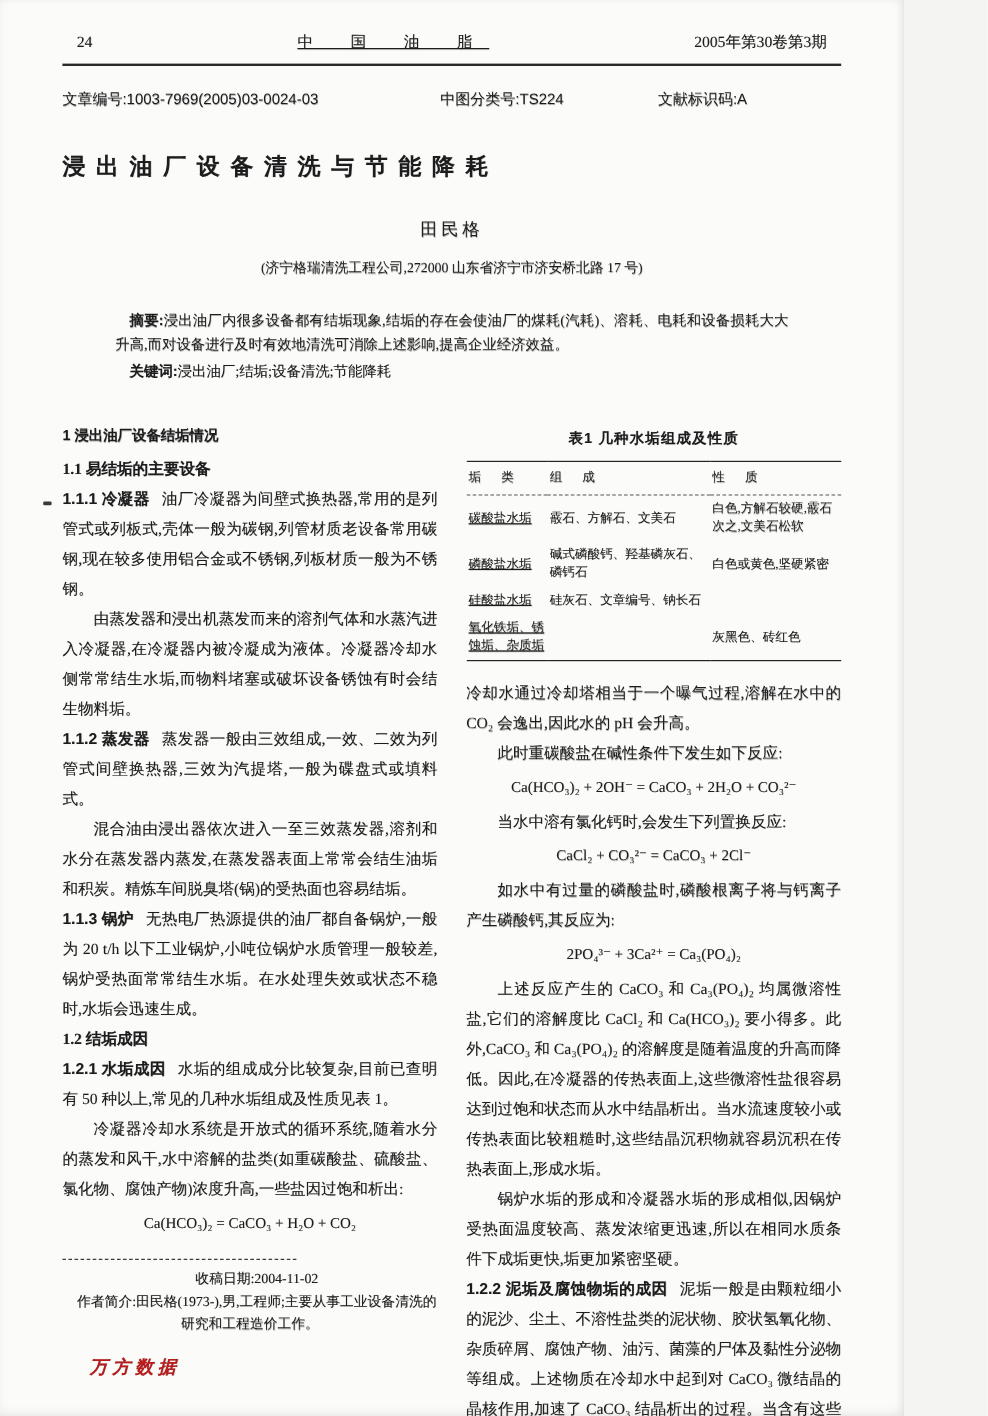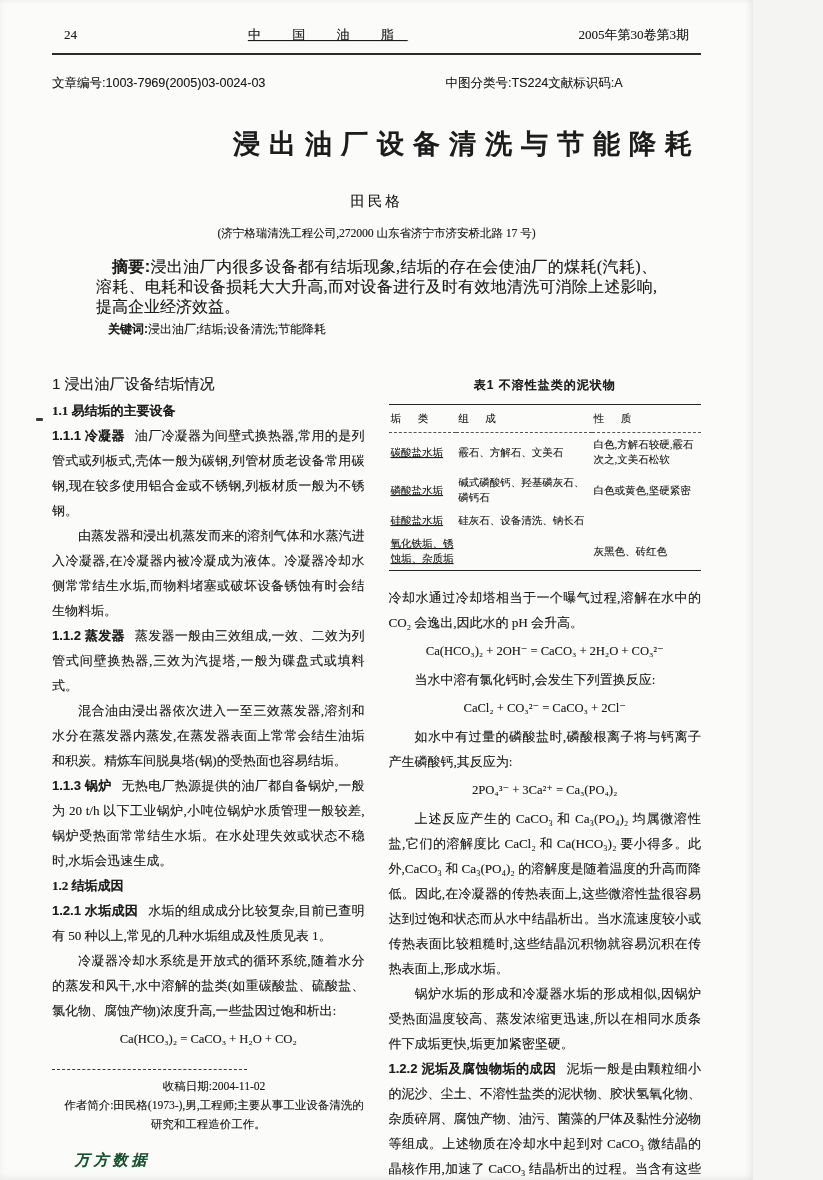--- a/index.html
+++ b/index.html
@@ -20,49 +20,49 @@
   .page-header {
     display:flex; justify-content:space-between; align-items:baseline;
     font-size:13px; padding:0 12px 9px 12px;
     border-bottom:2px solid #2b2b2b;
   }
   .page-header .jt { letter-spacing:14px;text-decoration:underline; }
   
   .meta-line { display:flex; margin-top:20px; font-size:12.5px; font-weight:normal;
     font-family:"Liberation Sans","DejaVu Sans",sans-serif; }
   .meta-line span:nth-child(1){ width:330px; }
-  .meta-line span:nth-child(2){ width:190px;text-align:right; }
+  .meta-line span:nth-child(2){ width:190px; }
   .meta-line span:nth-child(3){ width:160px; }
   
-  .title { text-align:right; font-size:27px; font-weight:bold; letter-spacing:9px;
+  .title { text-align:left; font-size:19px; font-weight:bold; letter-spacing:9px;
     margin:34px 0 0 0; font-family:"Liberation Sans","DejaVu Sans",sans-serif; }
   .author { text-align:center; font-size:14.5px; margin-top:30px; letter-spacing:3px; }
   .affil  { text-align:center; font-size:11.5px; margin-top:15px; }
   
-  .abstract { margin:16px 44px 0 44px; font-size:16px; line-height:20px;
+  .abstract { margin:26px 44px 0 44px; font-size:12px; line-height:20px;
     text-align:justify; text-indent:1em; }
   .keywords { margin:2px 44px 0 44px; font-size:12px; line-height:20px; text-indent:1em; }
   .alead { font-weight:bold; font-family:"Liberation Sans","DejaVu Sans",sans-serif; }
   
   .columns { display:flex; gap:24px; margin-top:32px; }
   .col { width:348px; font-size:13px; line-height:25px; text-align:justify; }
-  .h1 { font-weight:normal; font-size:15px; margin:0 0 2px 0;
+  .h1 { font-weight:bold; font-size:12px; margin:0 0 2px 0;
     font-family:"Liberation Sans","DejaVu Sans",sans-serif; }
   .h2 { font-weight:bold; font-size:13px; margin:0; }
   .para { margin:0; }
   .para.indent { text-indent:2em; }
   .plead { font-weight:bold; font-family:"Liberation Sans","DejaVu Sans",sans-serif;
     padding-right:10px; }
   .formula { text-align:center; font-size:12.5px; line-height:28px; margin:2px 0; }
   
   .footnote { margin-top:16px; font-size:11.5px; line-height:19px; text-align:center; }
   .fn-rule { width:195px; border-top:1px dashed #3c3c3c; margin-bottom:7px; }
   .footnote p { margin:0; text-indent:1em; }
   .watermark { margin-top:14px; font-style:italic; font-weight:bold; font-size:15px;
-    letter-spacing:4px; color:#14532d; filter:blur(0.4px); text-indent:1.5em; }
+    letter-spacing:4px; color:#b91c1c; filter:blur(0.4px); text-indent:1.5em; }
   
   .table-title { text-align:center; font-weight:bold; font-size:12px; margin:2px 0 6px 0;
     font-family:"Liberation Sans","DejaVu Sans",sans-serif; letter-spacing:1px; }
   table.scale { width:100%; border-collapse:collapse; font-size:10.5px; line-height:15px;
     border-top:1.5px solid #222; border-bottom:1.5px solid #222; margin-bottom:14px; }
   table.scale th { font-weight:normal; letter-spacing:7px; 
     padding:6px 2px; border-bottom:1px dashed #555; }
   table.scale td { padding:4px 2px; vertical-align:middle; text-align:left; }
   td.c1 { width:70px;text-decoration:underline; } td.c2 { width:148px; } td.c3 { width:118px; }
   
@@ -120,21 +120,21 @@
       <div class="footnote">
         <div class="fn-rule"></div>
         <p>收稿日期:2004-11-02</p>
         <p>作者简介:田民格(1973-),男,工程师;主要从事工业设备清洗的研究和工程造价工作。</p>
       </div>
 
       <div class="watermark">万方数据</div>
     </div>
 
     <div class="col">
-      <div class="table-title">表1  不溶性盐类的泥状物</div>
+      <div class="table-title">表1  几种水垢组成及性质</div>
 
       <table class="scale">
         <thead>
           <tr>
             <th>垢 类</th>
             <th>组 成</th>
             <th>性 质</th>
           </tr>
         </thead>
         <tbody>
@@ -143,32 +143,33 @@
             <td class="c2">霰石、方解石、文美石</td>
             <td class="c3">白色,方解石较硬,霰石次之,文美石松软</td>
           </tr>
           <tr>
             <td class="c1">磷酸盐水垢</td>
             <td class="c2">碱式磷酸钙、羟基磷灰石、磷钙石</td>
             <td class="c3">白色或黄色,坚硬紧密</td>
           </tr>
           <tr>
             <td class="c1">硅酸盐水垢</td>
-            <td class="c2">硅灰石、设备清洗、钠长石</td>
+            <td class="c2">硅灰石、文章编号、钠长石</td>
             <td class="c3"></td>
           </tr>
           <tr>
             <td class="c1">氧化铁垢、锈蚀垢、杂质垢</td>
             <td class="c2"></td>
             <td class="c3">灰黑色、砖红色</td>
           </tr>
         </tbody>
       </table>
 
       <p class="para">冷却水通过冷却塔相当于一个曝气过程,溶解在水中的 CO₂ 会逸出,因此水的 pH 会升高。</p>
+      <p class="para indent">此时重碳酸盐在碱性条件下发生如下反应:</p>
       <div class="formula">Ca(HCO₃)₂ + 2OH⁻ = CaCO₃ + 2H₂O + CO₃²⁻</div>
       <p class="para indent">当水中溶有氯化钙时,会发生下列置换反应:</p>
       <div class="formula">CaCl₂ + CO₃²⁻ = CaCO₃ + 2Cl⁻</div>
       <p class="para indent">如水中有过量的磷酸盐时,磷酸根离子将与钙离子产生磷酸钙,其反应为:</p>
       <div class="formula">2PO₄³⁻ + 3Ca²⁺ = Ca₃(PO₄)₂</div>
       <p class="para indent">上述反应产生的 CaCO₃ 和 Ca₃(PO₄)₂ 均属微溶性盐,它们的溶解度比 CaCl₂ 和 Ca(HCO₃)₂ 要小得多。此外,CaCO₃ 和 Ca₃(PO₄)₂ 的溶解度是随着温度的升高而降低。因此,在冷凝器的传热表面上,这些微溶性盐很容易达到过饱和状态而从水中结晶析出。当水流速度较小或传热表面比较粗糙时,这些结晶沉积物就容易沉积在传热表面上,形成水垢。</p>
       <p class="para indent">锅炉水垢的形成和冷凝器水垢的形成相似,因锅炉受热面温度较高、蒸发浓缩更迅速,所以在相同水质条件下成垢更快,垢更加紧密坚硬。</p>
       <p class="para"><span class="plead">1.2.2  泥垢及腐蚀物垢的成因</span><span>泥垢一般是由颗粒细小的泥沙、尘土、不溶性盐类的泥状物、胶状氢氧化物、杂质碎屑、腐蚀产物、油污、菌藻的尸体及黏性分泌物等组成。上述物质在冷却水中起到对 CaCO₃ 微结晶的晶核作用,加速了 CaCO₃ 结晶析出的过程。当含有这些物质的水流经换热表面时,容易</span></p>
     </div>
   </div>

